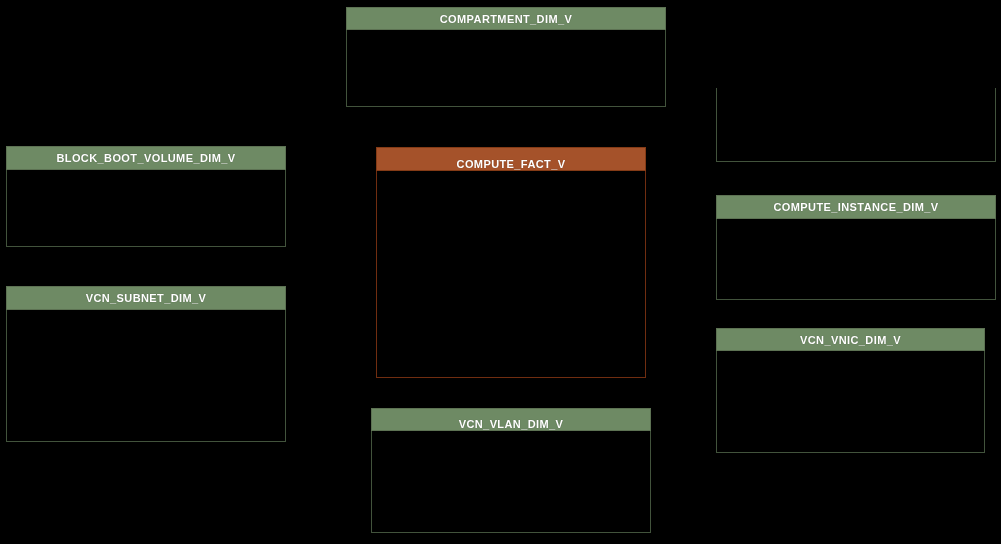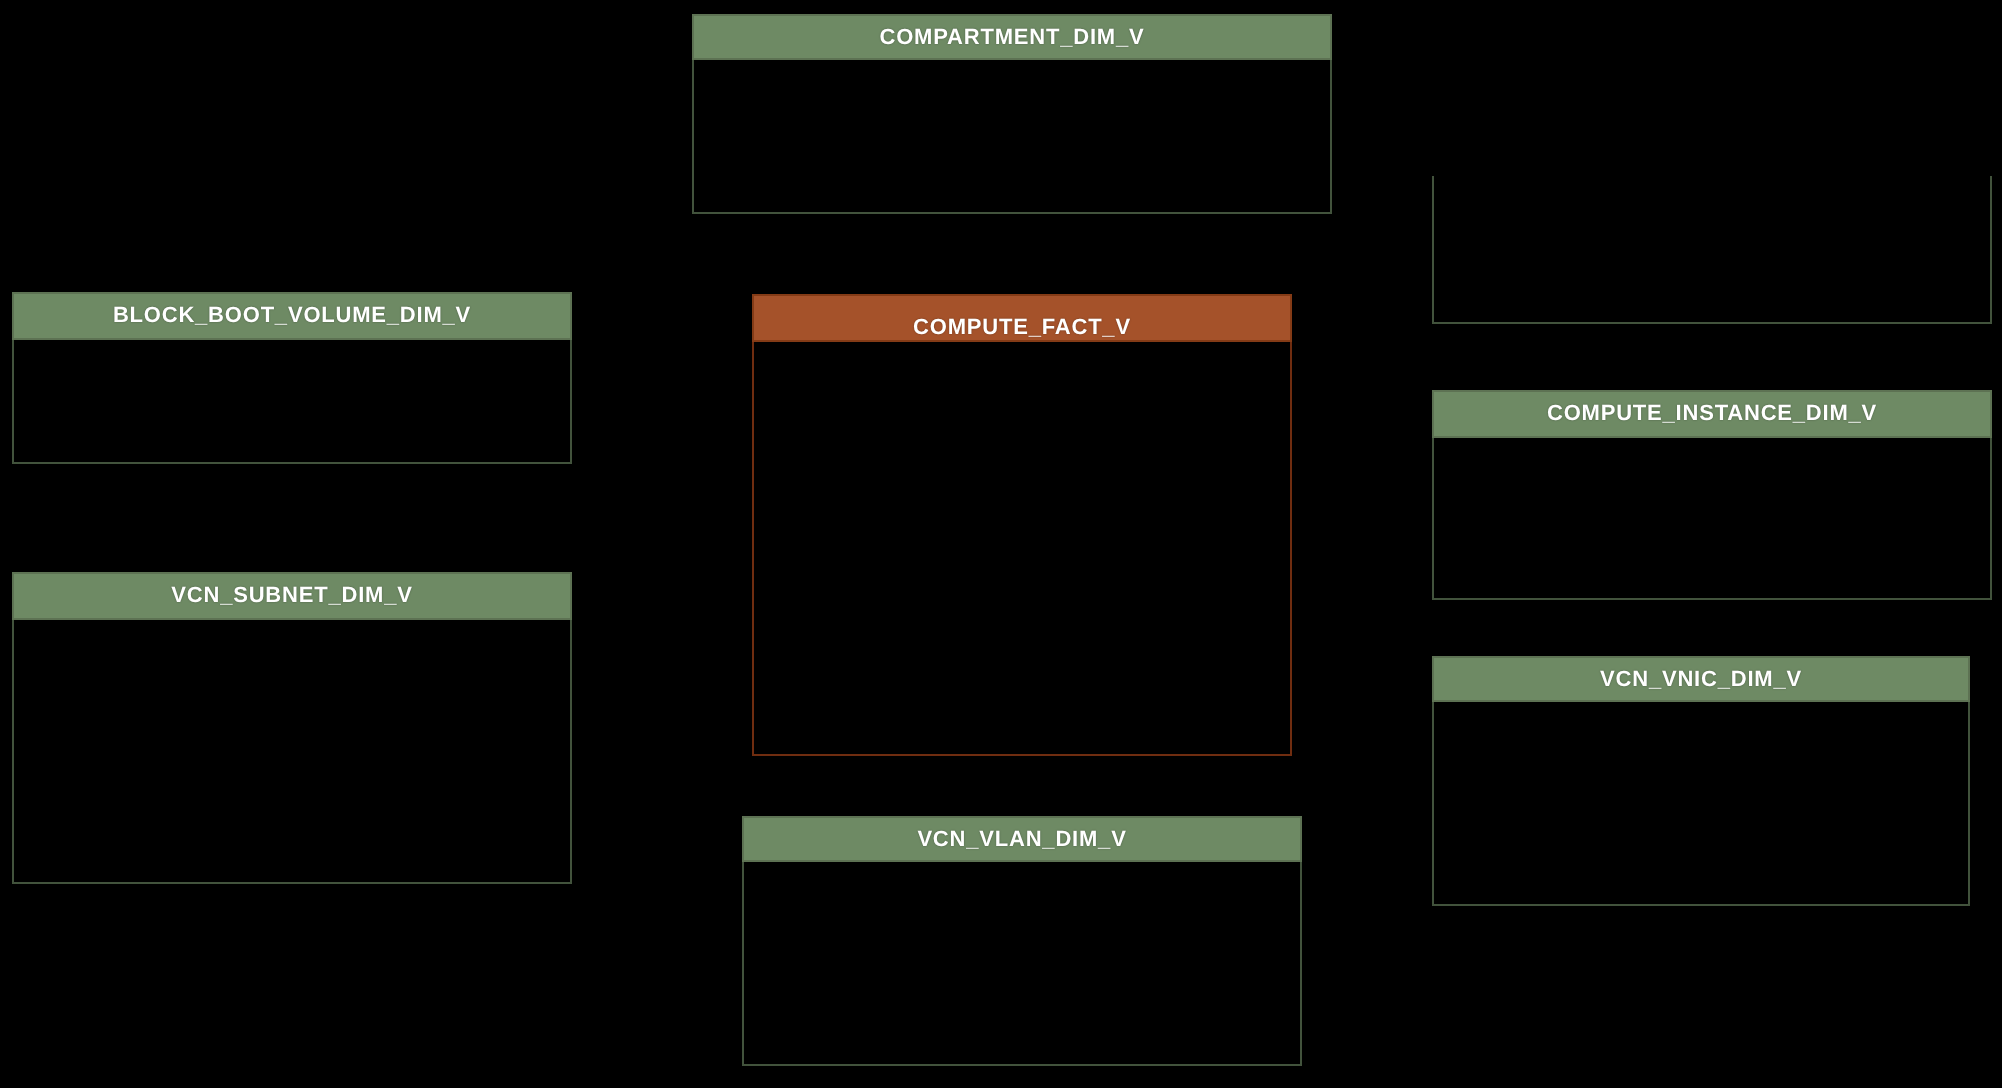--- a/index.html
+++ b/index.html
@@ -50,40 +50,40 @@
 </head>
 <body>
 
 <div id="schema-canvas" style="background: rgb(0, 0, 0);">
     <div class="table-node" style="left: 346px; top: 7px; width: 320px; height: 100px;">
       <div class="table-header" style="height: 23px; background: rgb(110, 138, 100); border-color: rgb(93, 114, 83);">
         <span class="table-title" style="color: rgb(255, 255, 255);">COMPARTMENT_DIM_V</span>
       </div>
       <div class="table-body" style="border-color: rgb(66, 83, 60);"></div>
     </div>
-    <div class="table-node" style="left: 6px; top: 146px; width: 280px; height: 86px;">
+    <div class="table-node" style="left: 6px; top: 146px; width: 280px; height: 101px;">
       <div class="table-header" style="height: 24px; background: rgb(110, 138, 100); border-color: rgb(93, 114, 83);">
         <span class="table-title" style="color: rgb(255, 255, 255);">BLOCK_BOOT_VOLUME_DIM_V</span>
       </div>
       <div class="table-body" style="border-color: rgb(66, 83, 60);"></div>
     </div>
     <div class="table-node" style="left: 6px; top: 286px; width: 280px; height: 156px;">
       <div class="table-header" style="height: 24px; background: rgb(110, 138, 100); border-color: rgb(93, 114, 83);">
         <span class="table-title" style="color: rgb(255, 255, 255); text-align: center;">VCN_SUBNET_DIM_V</span>
       </div>
       <div class="table-body" style="border-color: rgb(66, 83, 60);"></div>
     </div>
     <div class="table-node" style="left: 376px; top: 147px; width: 270px; height: 231px;">
       <div class="table-header" style="height: 24px; background: rgb(165, 82, 42); border-color: rgb(132, 59, 22); align-items: flex-end;">
         <span class="table-title" style="color: rgb(255, 255, 255);">COMPUTE_FACT_V</span>
       </div>
       <div class="table-body" style="border-color: rgb(112, 45, 16);"></div>
     </div>
     <div class="table-node" style="left: 371px; top: 408px; width: 280px; height: 125px;">
-      <div class="table-header" style="height: 23px; background: rgb(110, 138, 100); border-color: rgb(93, 114, 83);">
+      <div class="table-header" style="height: 23px; background: rgb(110, 138, 100); border-color: rgb(93, 114, 83); align-items: flex-end;">
         <span class="table-title" style="color: rgb(255, 255, 255);">VCN_VLAN_DIM_V</span>
       </div>
       <div class="table-body" style="border-color: rgb(66, 83, 60);"></div>
     </div>
     <div class="table-node" style="left: 716px; top: 88px; width: 280px; height: 74px;">
       <div class="table-body" style="border-color: rgb(66, 83, 60);"></div>
     </div>
     <div class="table-node" style="left: 716px; top: 195px; width: 280px; height: 105px; text-align: right;">
       <div class="table-header" style="height: 24px; background: rgb(110, 138, 100); border-color: rgb(93, 114, 83);">
         <span class="table-title" style="color: rgb(255, 255, 255);">COMPUTE_INSTANCE_DIM_V</span>

